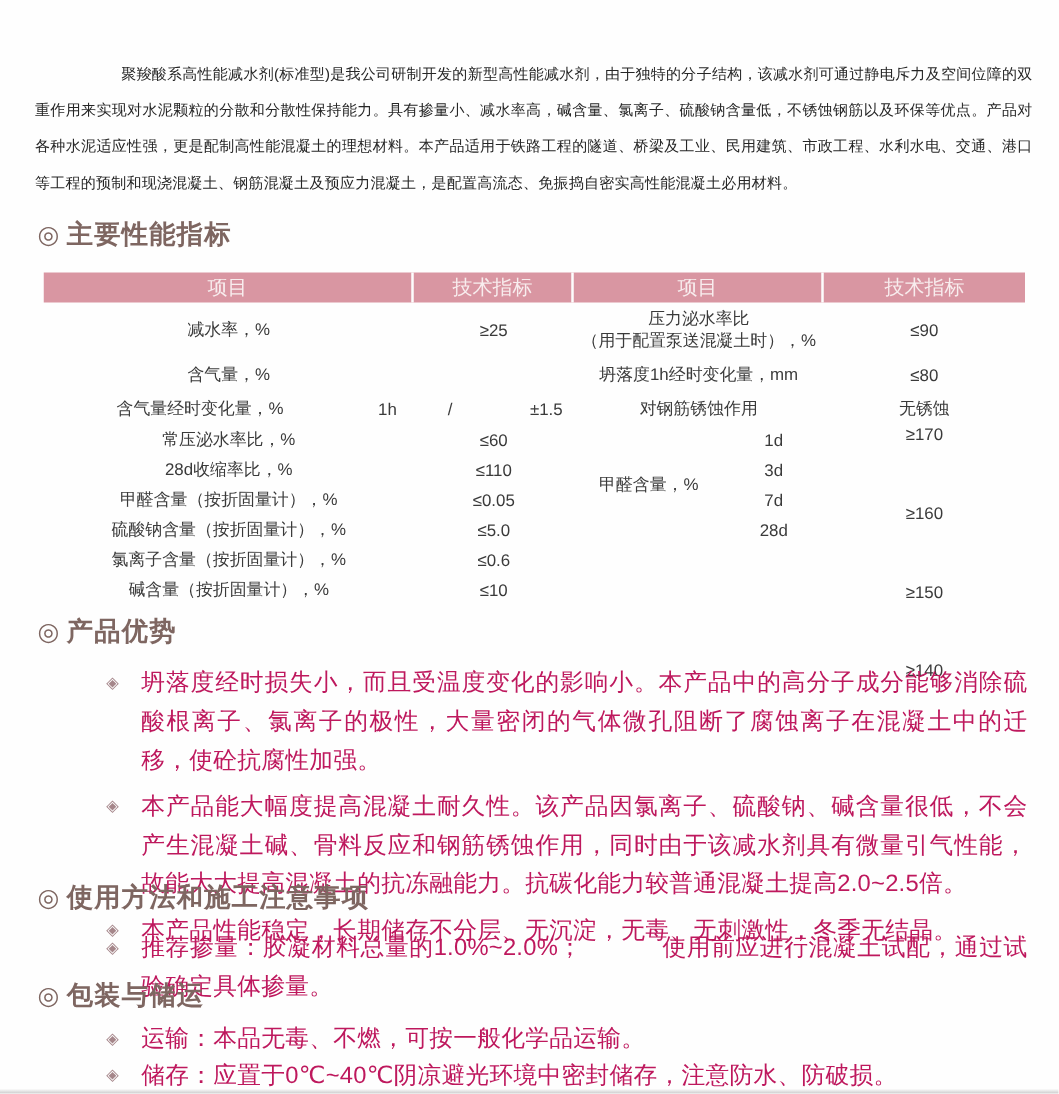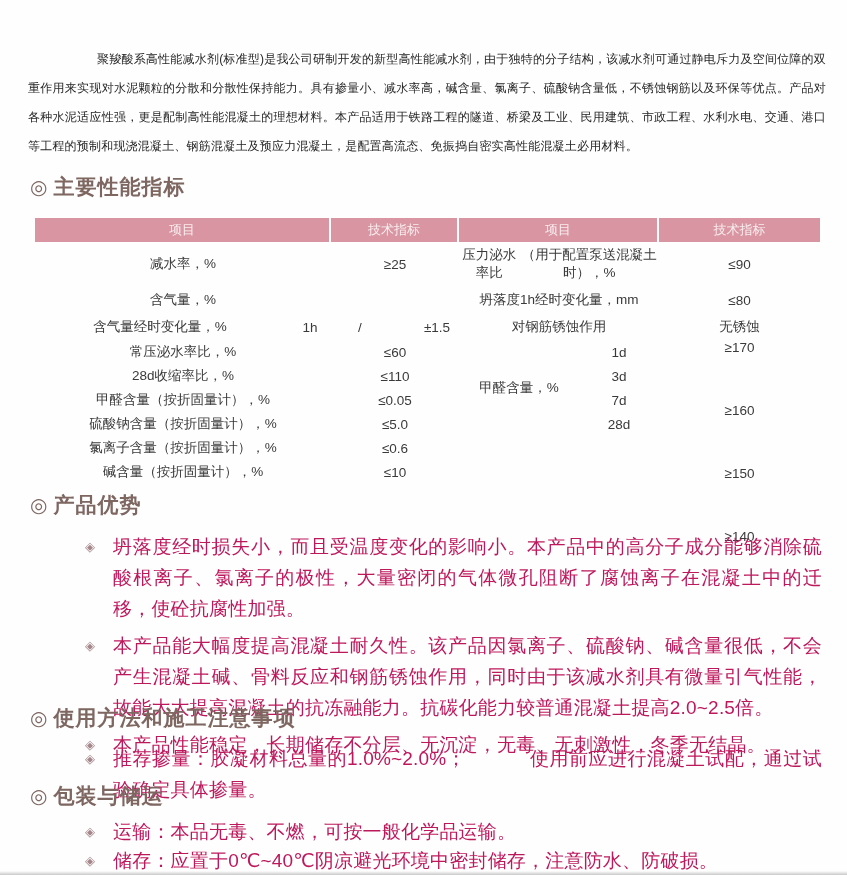--- a/index.html
+++ b/index.html
@@ -25,41 +25,41 @@
     display:flex; align-items:center;
   }
   .section-title .marker { font-family:"DejaVu Sans",sans-serif; font-weight:normal; font-size:20px; margin-right:5px; }
   #title-performance { top:175px; }
   #title-advantages  { top:493px; }
   #title-usage       { top:706px; }
   #title-packaging   { top:784px; }
 
   
   .perf-table { position:absolute; top:218px; left:35px; width:785px; font-size:13.5px; color:#3a3a3a; }
-  .t-header { display:flex; height:24px; background:#d996a2; color:#f8edee; font-size:13px; }
+  .t-header { display:flex; height:24px; background:#d996a2; color:#f8edee; font-size:16px; }
   .t-header .hc { display:flex; align-items:center; justify-content:center; border-right:2px solid #fdfdfd; box-sizing:border-box; }
   .hc1 { width:296px; } .hc2 { width:128px; } .hc3 { width:200px; } .hc4 { width:161px; border-right:none !important; }
 
   .t-body { display:flex; }
   .t-left { width:424px; } .t-right { width:361px; }
   .h44 { height:44px; } .h28 { height:28px; } .h26 { height:26px; } .h24 { height:24px; }
   .h96 { height:96px; } .h48 { height:48px; }
 
   .lrow { display:flex; }
   .lrow .lbl { width:296px; display:flex; align-items:center; justify-content:center; text-align:center; }
   .lrow .val { width:128px; display:flex; align-items:center; justify-content:center; }
   .lrow.multi .lbl { width:250px; }
   .lrow.multi .t1 { width:50px; display:flex; align-items:center; justify-content:center; }
   .lrow.multi .t2 { width:50px; display:flex; align-items:center; justify-content:center; }
   .lrow.multi .t3 { flex:1; display:flex; align-items:center; justify-content:center; padding-left:30px; box-sizing:border-box; }
 
   .rrow { display:flex; }
   .rrow .ritem { width:200px; display:flex; align-items:center; justify-content:center; text-align:center; }
   .rrow .rval  { width:161px; display:flex; align-items:center; justify-content:center; }
-  .ritem.twolines { line-height:18px; }
+  .ritem.twolines { flex-direction:column; line-height:18px; }
   .ritem.split { padding:0; }
   .ritem.split .r-lbl { flex:1; display:flex; align-items:center; justify-content:center; }
   .ritem.split .r-subs { width:80px; display:flex; flex-direction:column; }
   .ritem.split .r-subs > div { height:24px; display:flex; align-items:center; justify-content:center; }
   .rval-stack { width:161px; display:flex; flex-direction:column;gap:48px; }
   .rval-stack > div { height:24px; display:flex; align-items:center; justify-content:center; }
 
   
   .bullets { position:absolute; left:85px; width:737px; }
   #advantages-bullets { top:531px; }

